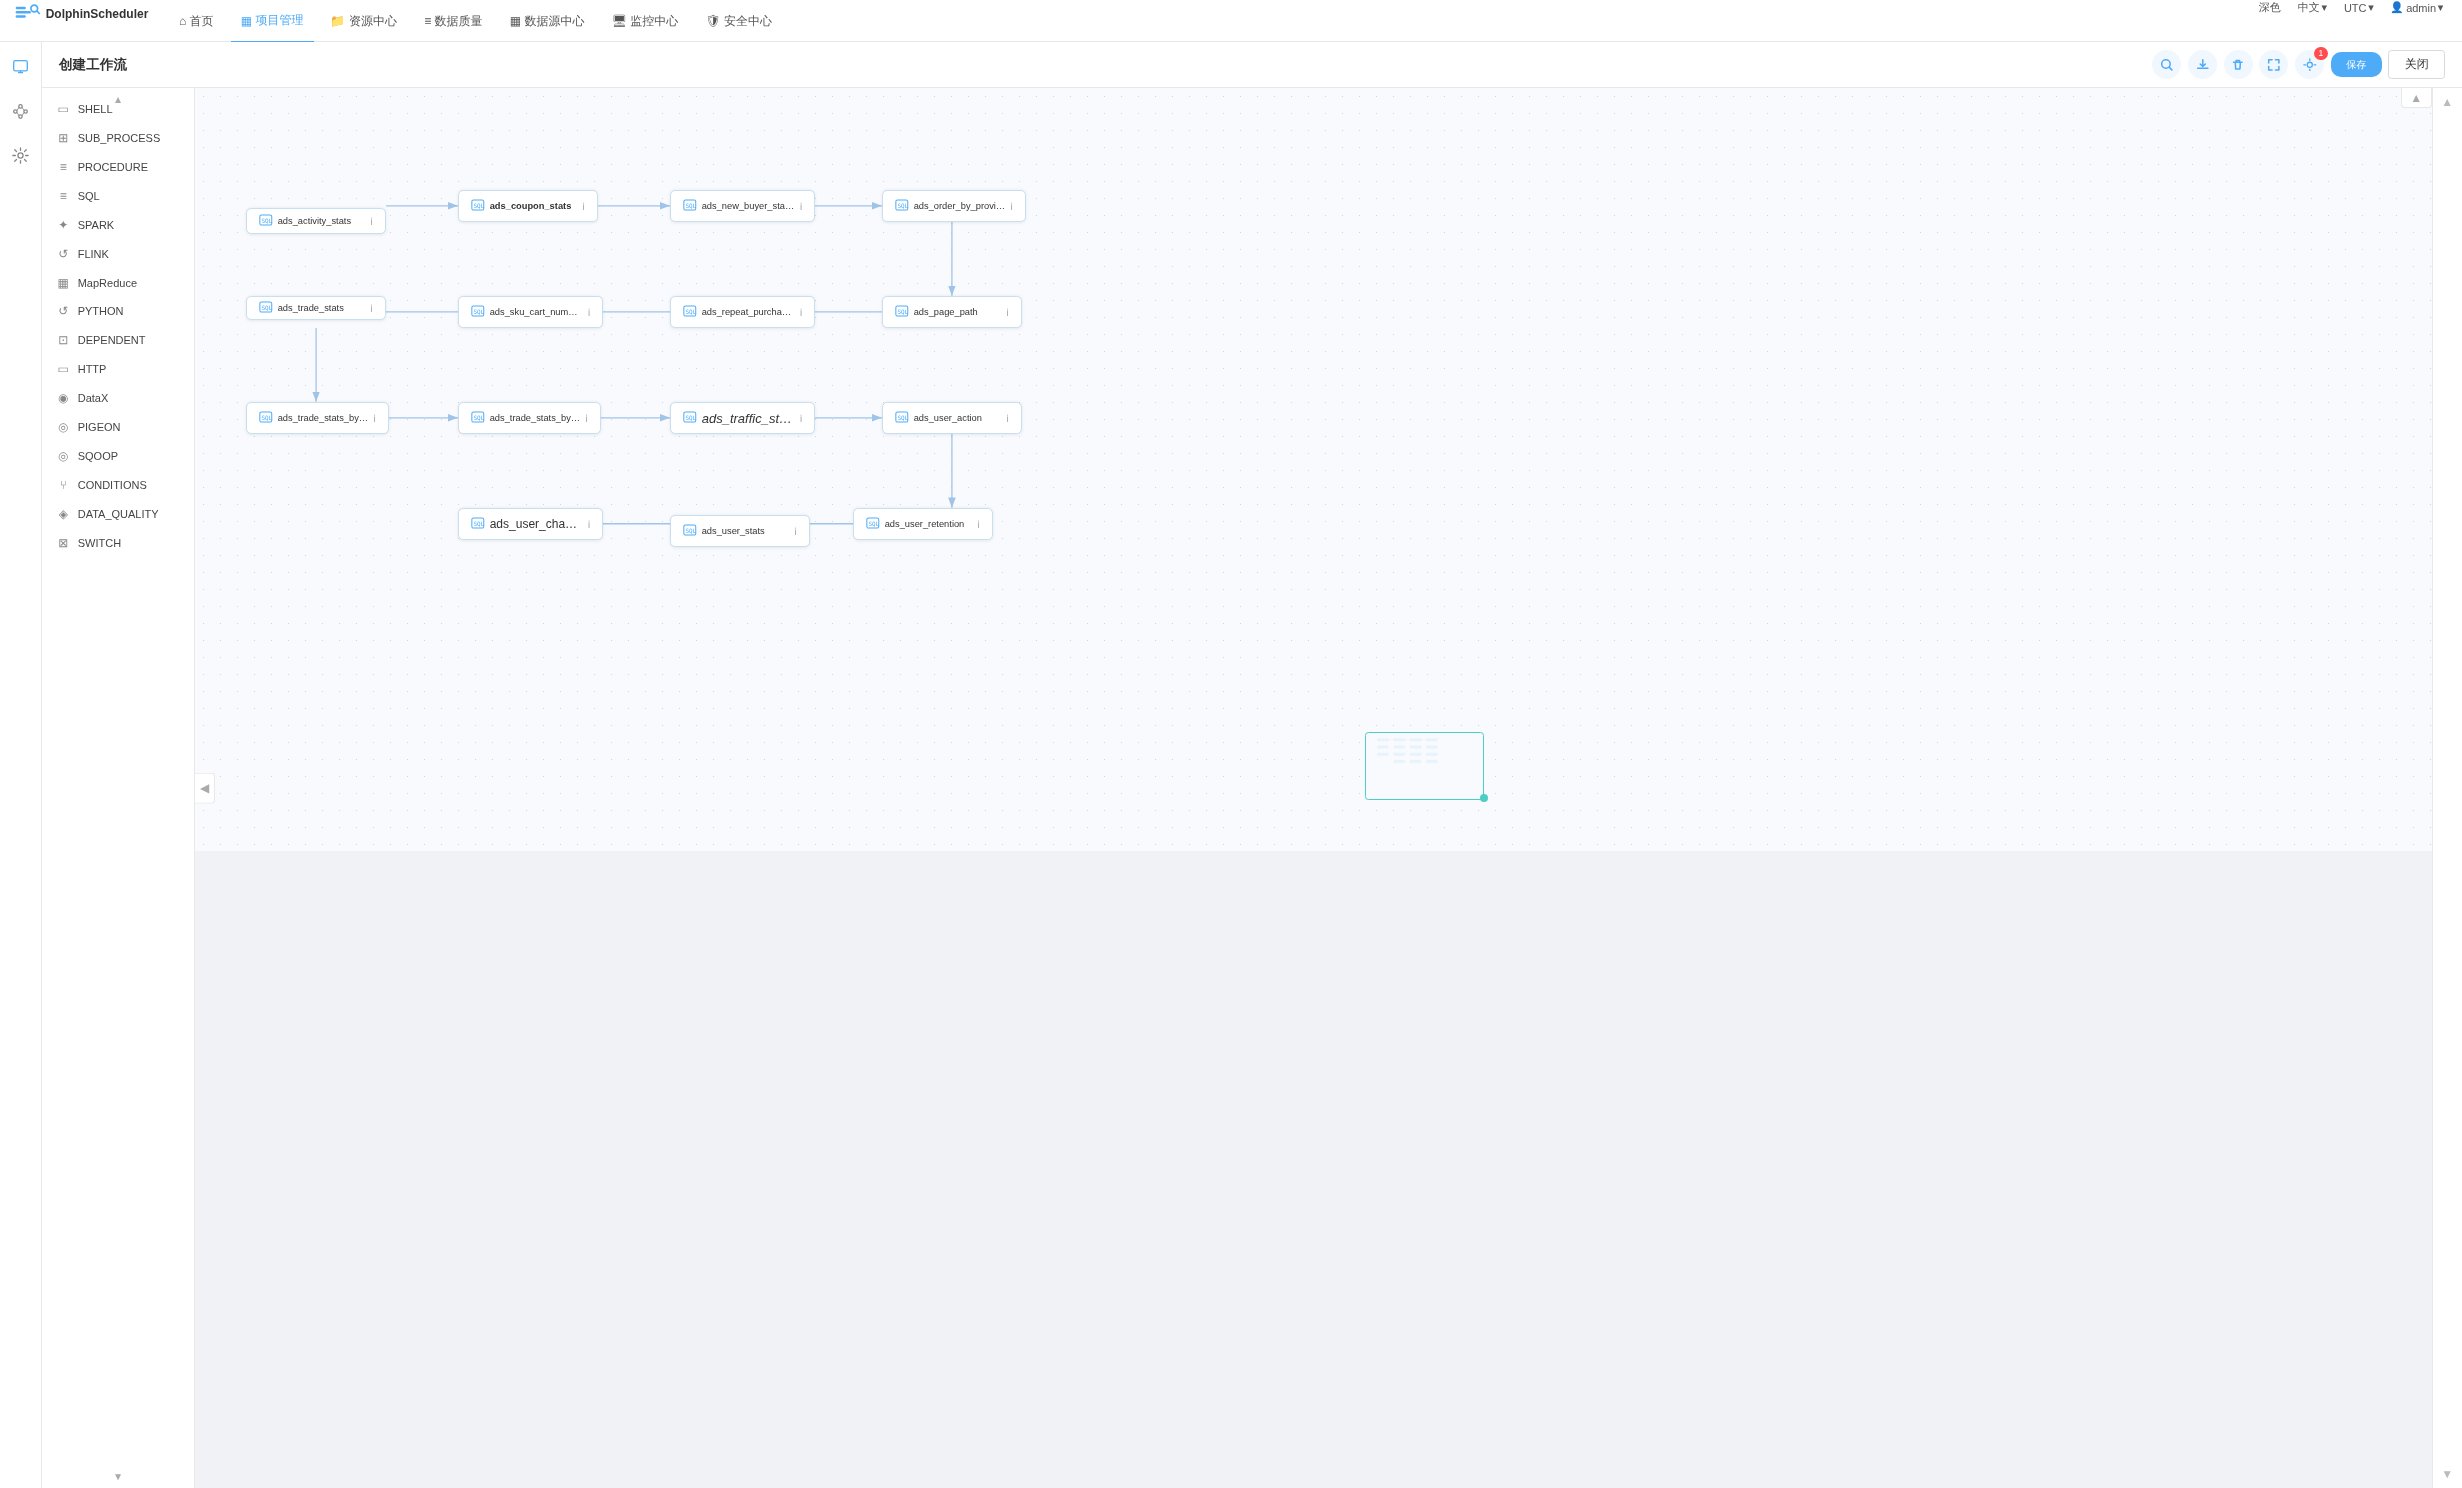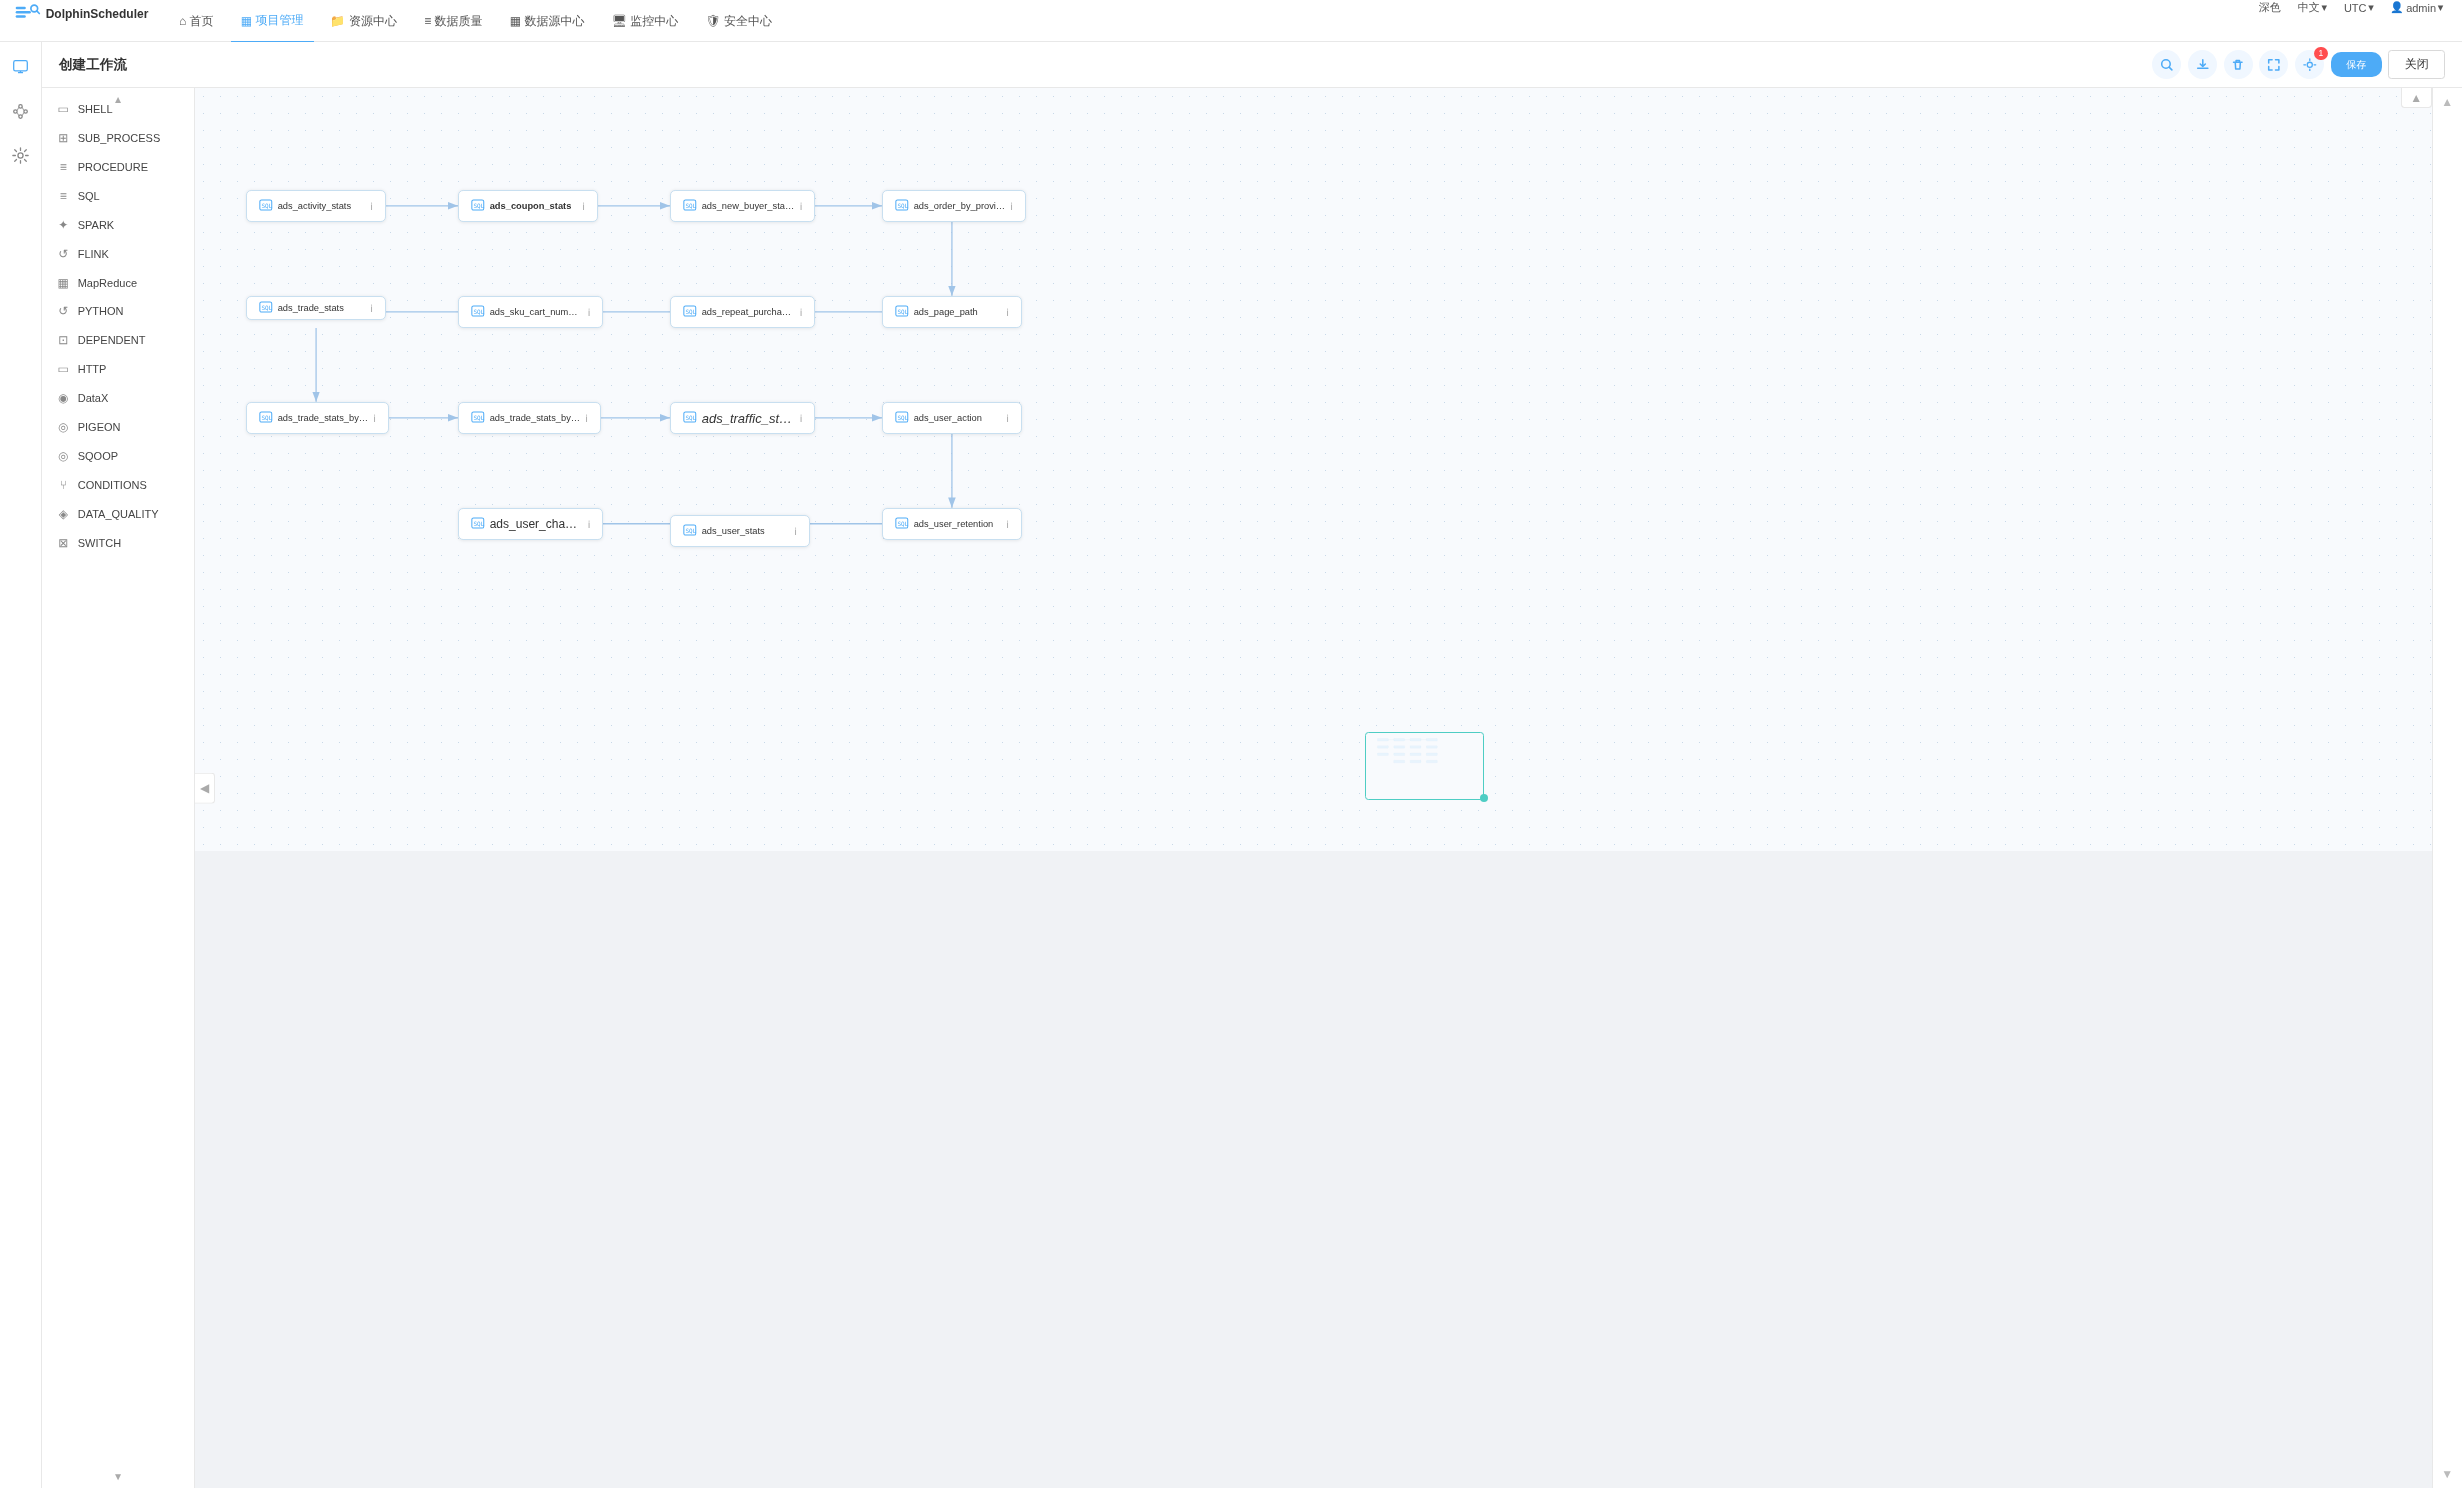--- a/index.html
+++ b/index.html
@@ -385,21 +385,21 @@
               <rect x="430" y="300" width="120" height="28" rx="4" fill="#e8f4fd" stroke="#b8d8f0" stroke-width="1"></rect>
               <rect x="610" y="300" width="120" height="28" rx="4" fill="#e8f4fd" stroke="#b8d8f0" stroke-width="1"></rect>
 
               <line x1="190" y1="74" x2="250" y2="74" stroke="#a8c8e8" stroke-width="1" marker-end="url(#arr)"></line>
               <line x1="370" y1="74" x2="430" y2="74" stroke="#a8c8e8" stroke-width="1"></line>
               <line x1="550" y1="74" x2="610" y2="74" stroke="#a8c8e8" stroke-width="1"></line>
             </svg>
           </div>
 
           <div style="position:absolute; right:64px; bottom:49px; width:8.5px; height:8.5px; border-radius:50%; background:#4ecdc4; z-index:10;"></div>
-        <div class="wf-node" style="left: 51px; top: 102px; min-width: 140px; height: 32px;">
+        <div class="wf-node" style="left: 51px; top: 120px; min-width: 140px; height: 26px;">
     <span class="node-icon">
       <svg width="13.6" height="12" viewBox="0 0 16 14" style="flex-shrink:0;font-size:13px">
         <rect x="1" y="1" width="14" height="12" rx="2" fill="none" stroke="#4dabf7" stroke-width="1.2"></rect>
         <text x="3" y="10" font-size="7" fill="#4dabf7" font-family="monospace">SQL</text>
       </svg>
     </span>
     <span class="node-label" style="font-size:9.3px; overflow:hidden; text-overflow:ellipsis; max-width:93px;">ads_activity_stats</span>
     <span class="node-info" style="color:#aaa; font-size:10.2px; margin-left:auto;">ℹ</span>
   </div>
             <div class="wf-node" style="left: 263px; top: 102px; min-width: 140px; height: 32px;">
@@ -525,21 +525,21 @@
             <div class="wf-node" style="left: 475px; top: 420px; min-width: 140px; height: 32px; margin-top: 7px;">
     <span class="node-icon">
       <svg width="13.6" height="12" viewBox="0 0 16 14" style="flex-shrink:0;font-size:13px">
         <rect x="1" y="1" width="14" height="12" rx="2" fill="none" stroke="#4dabf7" stroke-width="1.2"></rect>
         <text x="3" y="10" font-size="7" fill="#4dabf7" font-family="monospace">SQL</text>
       </svg>
     </span>
     <span class="node-label" style="font-size:9.3px; overflow:hidden; text-overflow:ellipsis; max-width:93px;">ads_user_stats</span>
     <span class="node-info" style="color:#aaa; font-size:10.2px; margin-left:auto;">ℹ</span>
   </div>
-            <div class="wf-node" style="left: 687px; top: 420px; min-width: 140px; height: 32px; justify-content: center;">
+            <div class="wf-node" style="left: 658px; top: 420px; min-width: 140px; height: 32px; justify-content: center;">
     <span class="node-icon">
       <svg width="13.6" height="12" viewBox="0 0 16 14" style="flex-shrink:0;font-size:13px">
         <rect x="1" y="1" width="14" height="12" rx="2" fill="none" stroke="#4dabf7" stroke-width="1.2"></rect>
         <text x="3" y="10" font-size="7" fill="#4dabf7" font-family="monospace">SQL</text>
       </svg>
     </span>
     <span class="node-label" style="font-size:9.3px; overflow:hidden; text-overflow:ellipsis; max-width:93px;">ads_user_retention</span>
     <span class="node-info" style="color:#aaa; font-size:10.2px; margin-left:auto;">ℹ</span>
   </div>
           </div>

